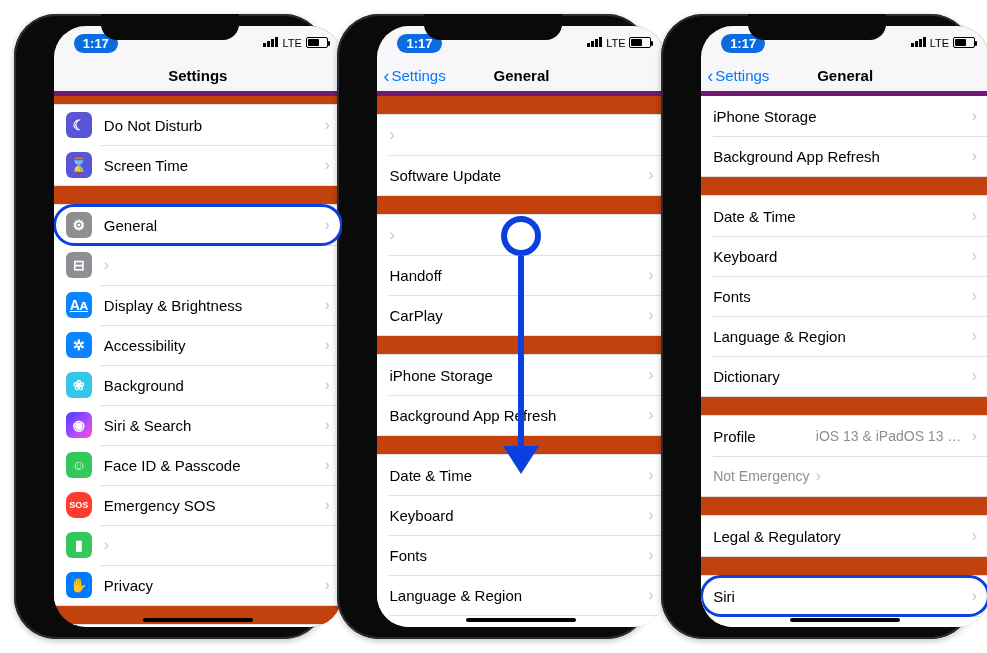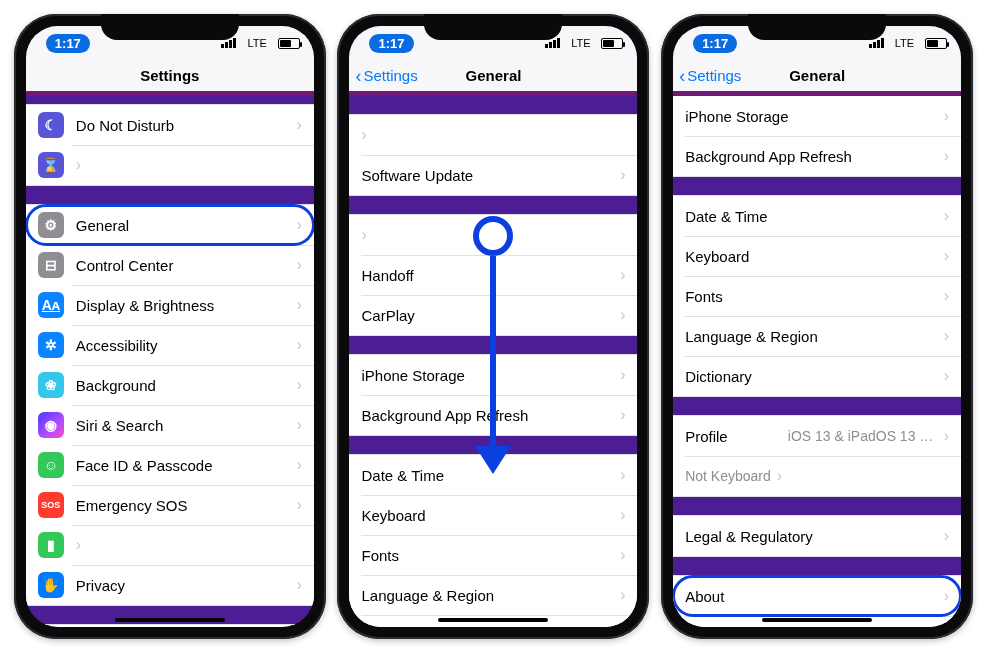--- a/index.html
+++ b/index.html
@@ -18,26 +18,27 @@
     height: 625px;
     background: #0a0a0a;
     border-radius: 42px;
     padding: 12px;
     position: relative;
     box-shadow: inset 0 0 0 2px #2b2b32, 0 2px 6px rgba(0,0,0,.25);
   }
   .screen {
     width: 100%;
     height: 100%;
-    background: #4c1d95;
+    background: #c2410c;
     border-radius: 32px;
     overflow: hidden;
     position: relative;
     font-size: 14px;
     color: #000;
+    margin-left: 28px;
   }
   .notch {
     position: absolute;
     top: 0; left: 50%; transform: translateX(-50%);
     width: 138px; height: 26px;
     background: #0a0a0a;
     border-bottom-left-radius: 16px;
     border-bottom-right-radius: 16px;
     z-index: 50;
   }
@@ -52,22 +53,22 @@
   .time-pill {
     background: #0b6be0;
     color: #fff;
     font-weight: 600;
     font-size: 13px;
     padding: 2px 9px;
     border-radius: 11px;
   }
   .status-icons {
     display: flex;
-    align-items: center;
-    gap: 11px;
+    align-items: flex-start;
+    gap: 4px;
     font-size: 11px;
     color: #000;
   }
   .signal { display:flex; gap:1px; align-items:flex-end; }
   .signal i { width:3px; background:#000; display:block; }
   .signal i:nth-child(1){height:4px;}
   .signal i:nth-child(2){height:6px;}
   .signal i:nth-child(3){height:8px;}
   .signal i:nth-child(4){height:10px;}
   .lte { font-weight:500; font-size:11px; }
@@ -134,21 +135,21 @@
   
   .ic-dnd { background:#5856d6; }
   .ic-scr { background:#5856d6; }
   .ic-gen { background:#8e8e93; }
   .ic-cc  { background:#8e8e93; }
   .ic-db  { background:#0a84ff;text-decoration:underline; }
   .ic-acc { background:#0a84ff; }
   .ic-wp  { background:#34c6eb; }
   .ic-ss  { background:linear-gradient(135deg,#4c3cff,#b24cff 60%,#ff4cc9); }
   .ic-fid { background:#34c759; }
-  .ic-sos { background:#ff3b30; font-size:9px; }
+  .ic-sos { background:#ff3b30; font-size:9px;border-radius:9px; }
   .ic-bat { background:#34c759; }
   .ic-prv { background:#007aff; }
 
   
   .gesture {
     position:absolute; left:50%; transform:translateX(-50%);
     top:120px; z-index:20;
   }
   .g-circle {
     width:40px; height:40px; border:6px solid #0b3fe0; border-radius:50%; background:transparent;
@@ -189,32 +190,32 @@
     </div>
     <div class="content">
       <div class="group sm" id="s1g1">
           <div class="row">
     <span class="icon ic-dnd">☾</span>
     <span class="label">Do Not Disturb</span>
     <span class="chev">›</span>
   </div>
           <div class="row">
     <span class="icon ic-scr">⌛</span>
+    <span class="label">Screen Time</span>
     <span class="chev">›</span>
   </div>
         </div>
       <div class="group" id="s1g2">
           <div class="row highlight">
     <span class="icon ic-gen">⚙</span>
     <span class="label">General</span>
     <span class="chev">›</span>
   </div>
           <div class="row">
     <span class="icon ic-cc">⊟</span>
-    <span class="label">Control Center</span>
     <span class="chev">›</span>
   </div>
           <div class="row">
     <span class="icon ic-db">Aᴀ</span>
     <span class="label">Display &amp; Brightness</span>
     <span class="chev">›</span>
   </div>
           <div class="row">
     <span class="icon ic-acc">✲</span>
     <span class="label">Accessibility</span>
@@ -405,33 +406,33 @@
     <span class="chev">›</span>
   </div>
         </div>
       <div class="group" id="s3g2">
           <div class="row noicon">
     <span class="label">Profile</span>
     <span class="detail">iOS 13 &amp; iPadOS 13 Beta Softwar…</span>
             <span class="chev">›</span>
   </div>
           <div class="row noicon">
-    <span class="detail">Not Keyboard</span>
+    <span class="detail">Not Emergency</span>
             <span class="chev">›</span>
   </div>
         </div>
       <div class="group" id="s3g3">
           <div class="row noicon">
     <span class="label">Legal &amp; Regulatory</span>
     <span class="chev">›</span>
   </div>
         </div>
       <div class="group" id="s3g4">
           <div class="row noicon highlight">
-    <span class="label">About</span>
+    <span class="label">Siri</span>
     <span class="chev">›</span>
   </div>
           <div class="row noicon link">
     
     
   </div>
         </div>
     </div>
     <div class="homebar"></div>
   </div>

